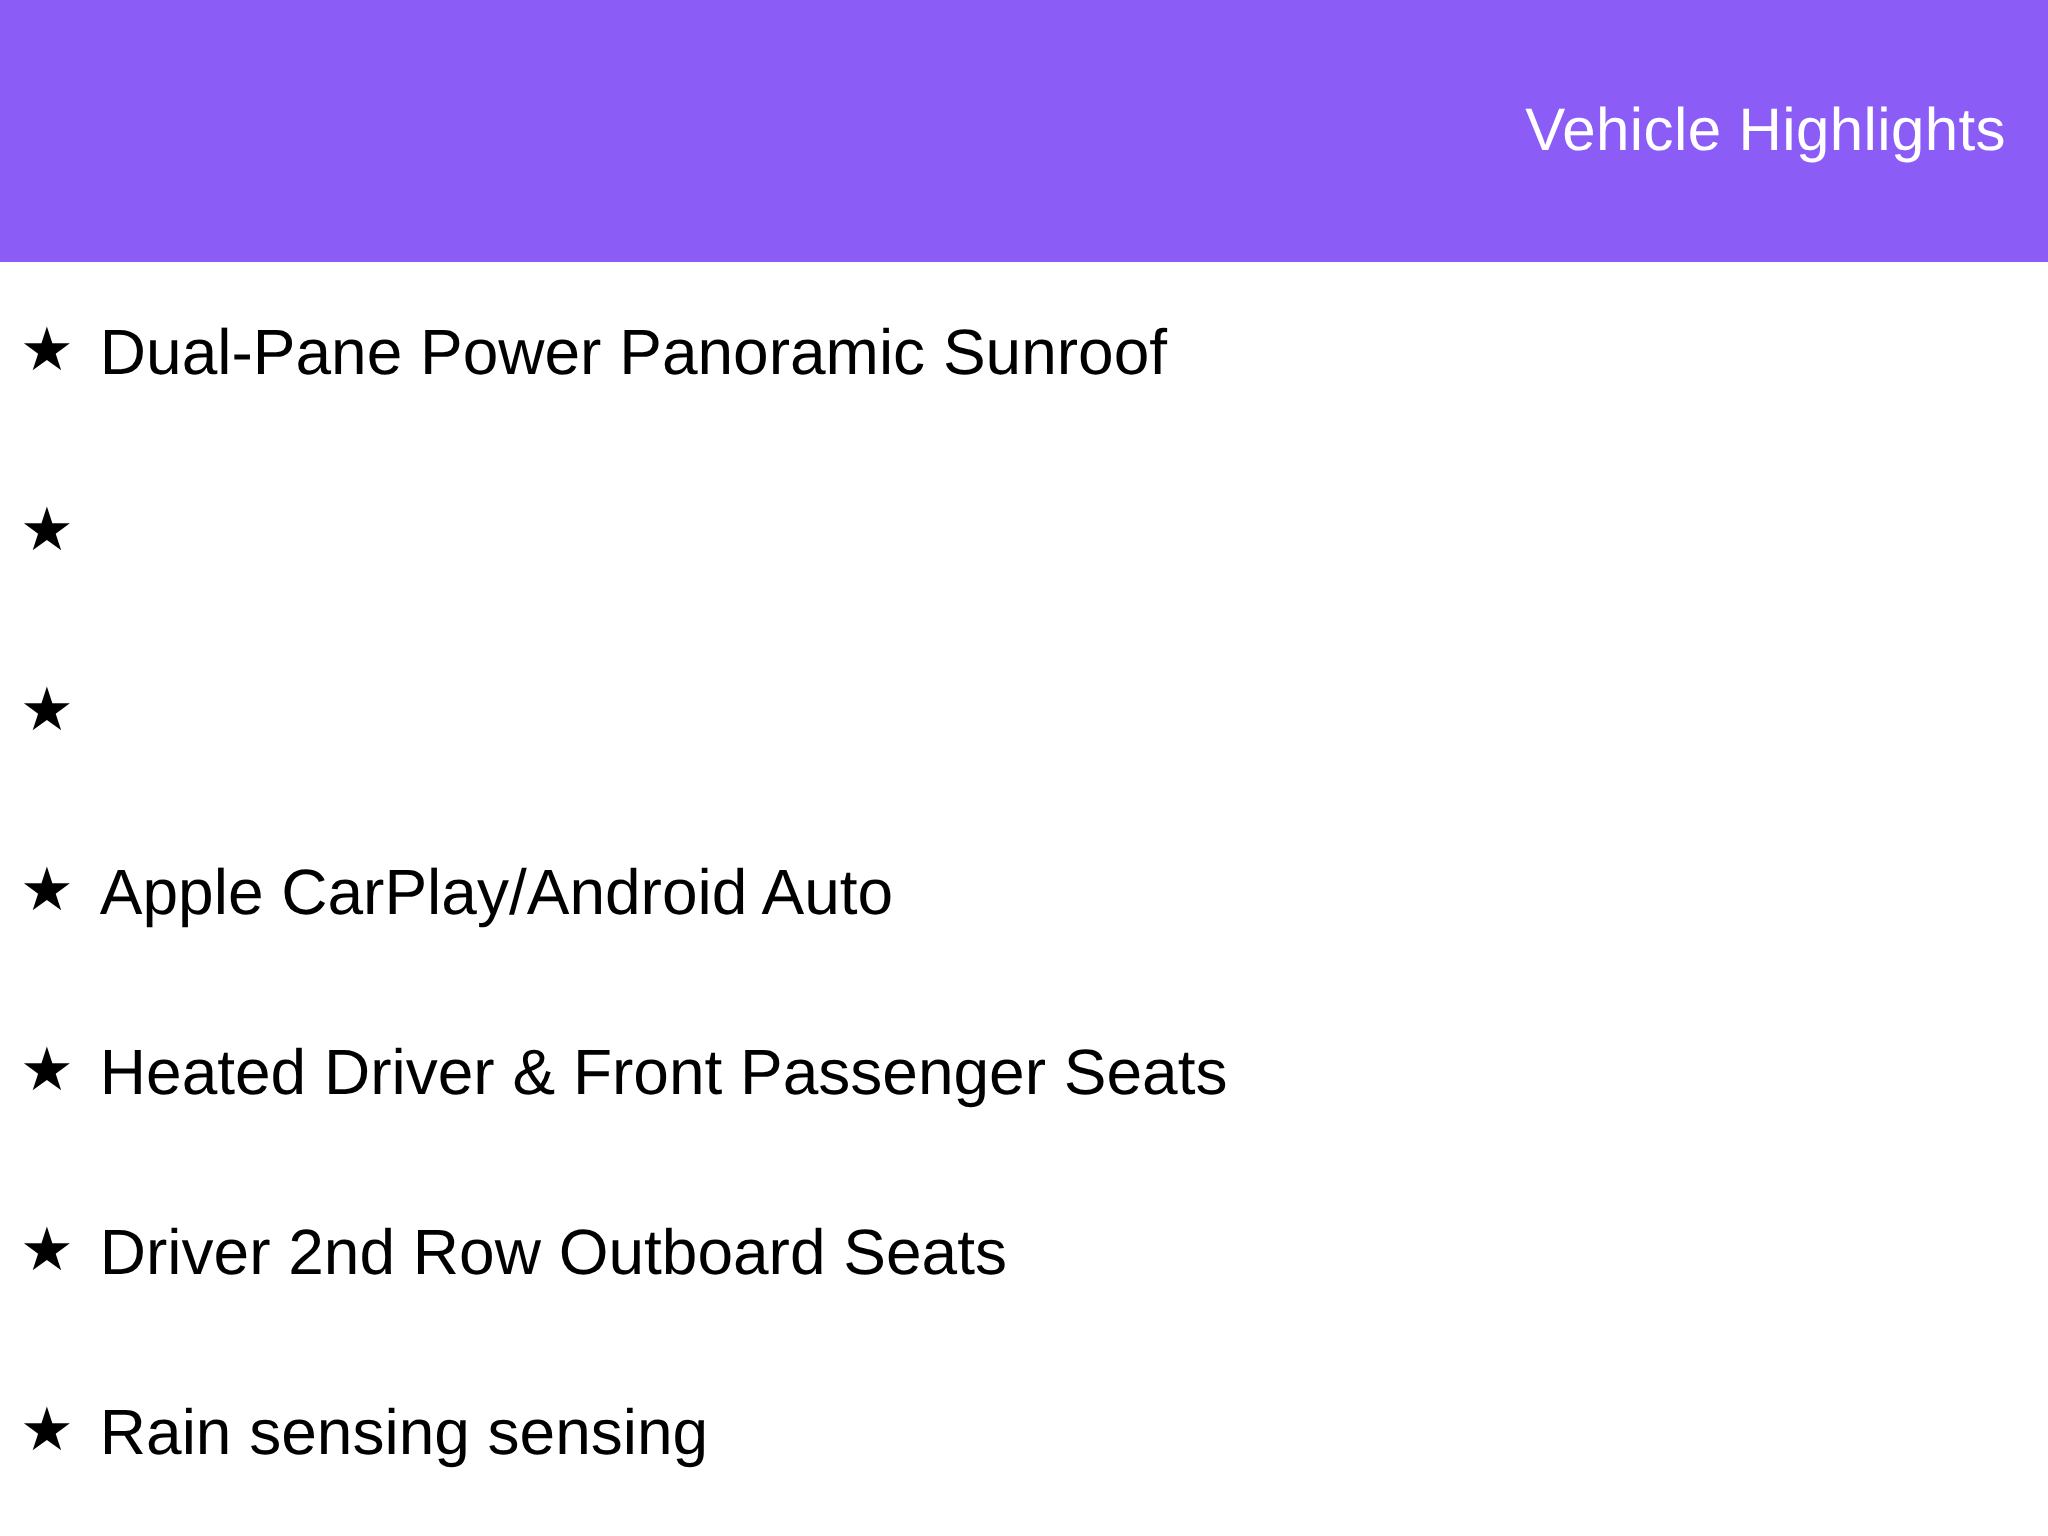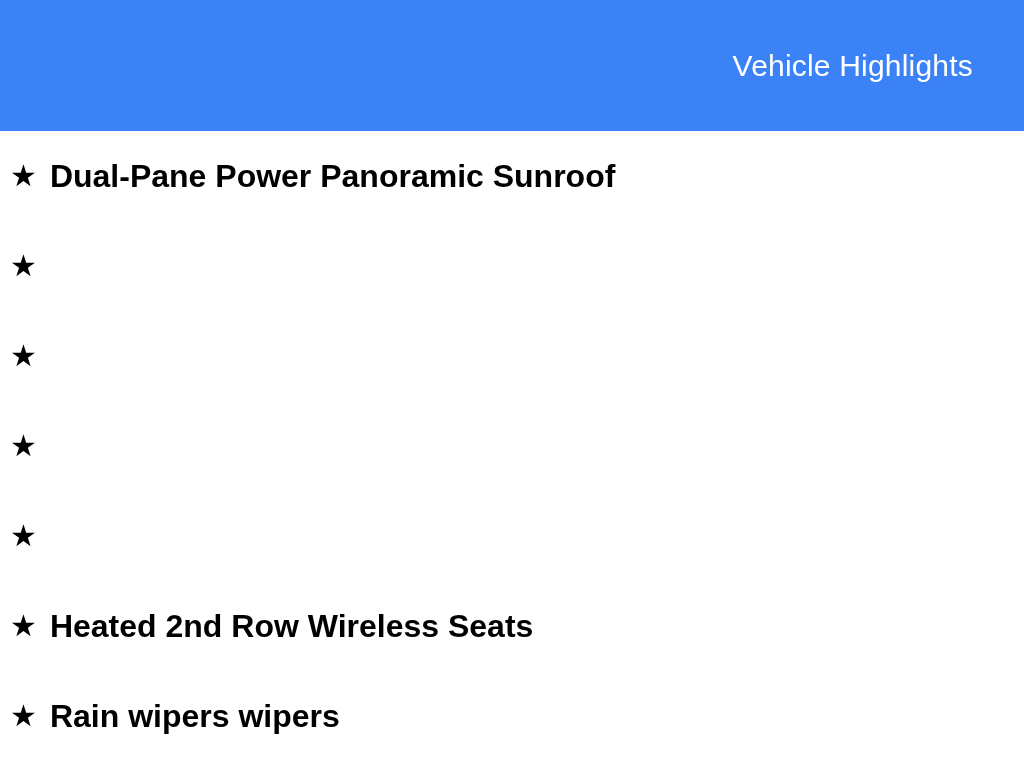--- a/index.html
+++ b/index.html
@@ -14,25 +14,25 @@
     overflow: hidden;
   }
   .page {
     width: 1024px;
     height: 768px;
     display: flex;
     flex-direction: column;
   }
   .header {
     height: 131px;
-    background: #3b82f6;
+    background: #8b5cf6;
     display: flex;
     align-items: center;
     justify-content: flex-end;
-    padding-right: 51px;
+    padding-right: 21px;
     box-sizing: border-box;
     flex: 0 0 auto;
   }
   .header-title {
     color: #ffffff;
     font-size: 30px;
     font-weight: 400;
     letter-spacing: 0.2px;
     white-space: nowrap;
   }
@@ -50,21 +50,21 @@
   .star {
     color: #000000;
     font-size: 30px;
     line-height: 1;
     margin-right: 13px;
     flex: 0 0 auto;
   }
   .item-label {
     color: #000000;
     font-size: 32px;
-    font-weight: 700;
+    font-weight: 400;
     line-height: 1.15;
     white-space: nowrap;
   }
 </style>
 </head>
 <body>
 
 <div class="page">
 
   <div class="header">
@@ -81,31 +81,33 @@
     <div class="highlight-item">
       <span class="star">★</span>
     </div>
 
     <div class="highlight-item">
       <span class="star">★</span>
     </div>
 
     <div class="highlight-item">
       <span class="star">★</span>
+      <span class="item-label">Apple CarPlay/Android Auto</span>
     </div>
 
     <div class="highlight-item">
       <span class="star">★</span>
+      <span class="item-label">Heated Driver &amp; Front Passenger Seats</span>
     </div>
 
     <div class="highlight-item">
       <span class="star">★</span>
-      <span class="item-label">Heated 2nd Row Wireless Seats</span>
+      <span class="item-label">Driver 2nd Row Outboard Seats</span>
     </div>
 
     <div class="highlight-item">
       <span class="star">★</span>
-      <span class="item-label">Rain wipers wipers</span>
+      <span class="item-label">Rain sensing sensing</span>
     </div>
 
   </div>
 
 </div>
 
 </body></html>

